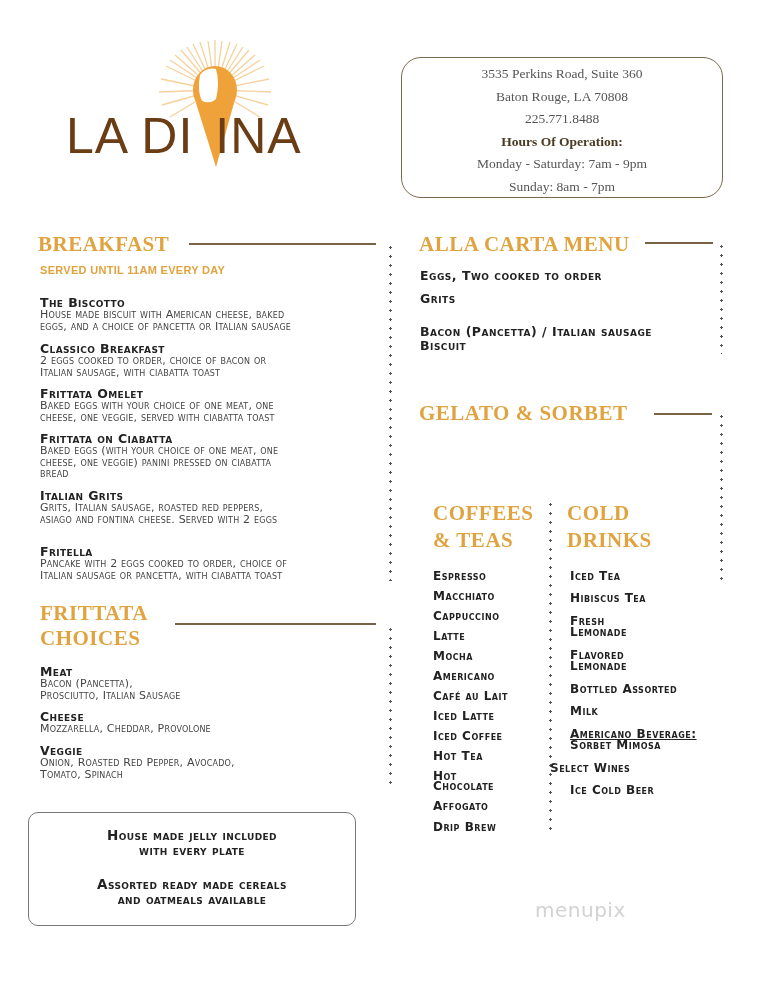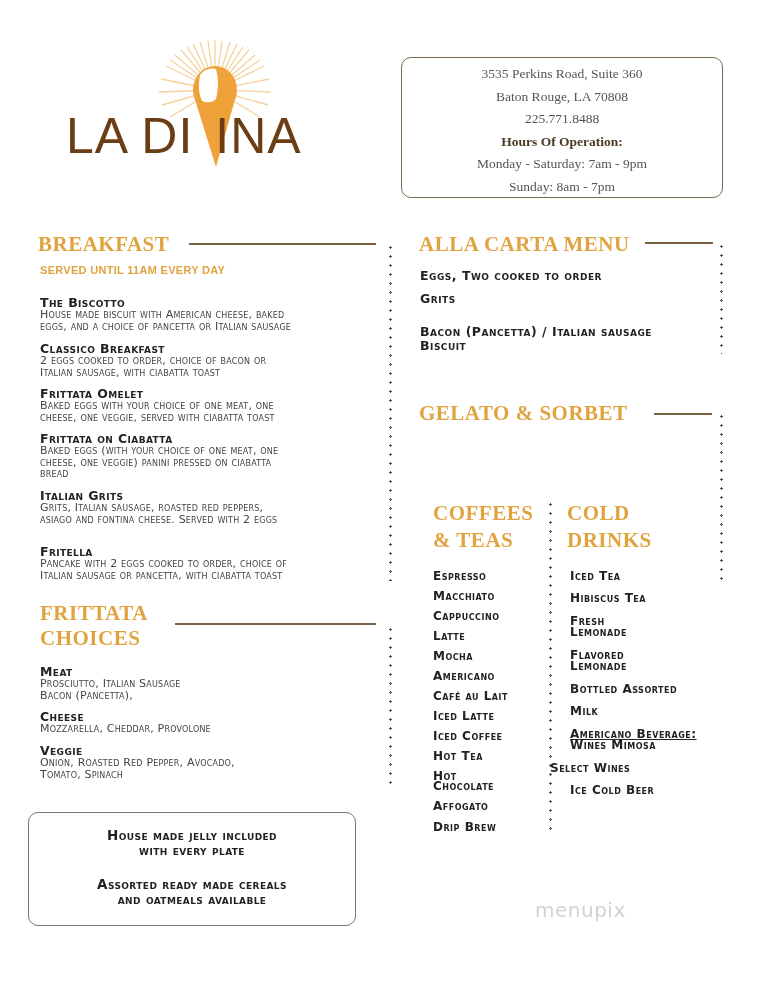--- a/index.html
+++ b/index.html
@@ -13,21 +13,21 @@
   .logo-text {
     position: absolute; left: 6px; top: 76px;
     font-family: "Liberation Sans", sans-serif; font-size: 50px; letter-spacing: 1px;
     color: #6b3d14; font-weight: normal; line-height: 1;
   }
   .logo-text .sp { display: inline-block; width: 22px; }
 
   
   .info-box {
     left: 401px; top: 57px; width: 322px; height: 141px;
-    border: 1.5px solid #7a6a4f; border-radius: 10px;
+    border: 1.5px solid #7a6a4f; border-radius: 20px;
     text-align: center; font-family: "Liberation Serif", serif; color: #555;
     font-size: 13.5px; padding-top: 5px;
   }
   .info-box div { height: 22.5px; line-height: 22.5px; }
   .info-box .hours-title { font-weight: bold; color: #4a3b22; }
 
   
   .sect-title {
     font-family: "Liberation Serif", serif; font-weight: bold;
     color: #e0a33f; font-size: 21px; letter-spacing: 0.5px; line-height: 1.2;
@@ -173,22 +173,22 @@
 
 <div class="abs sect-title" style="left:40px;top:601px;">
   <div>FRITTATA</div>
   <div>CHOICES</div>
 </div>
 <div class="abs rule" style="left:175px;top:623px;width:201px;"></div>
 <div class="abs vdots" style="left:389px;top:625px;height:160px;"></div>
 
 <div class="bf-item" style="top:665px;">
   <div class="item-name">Meat</div>
+  <div class="item-desc">Bacon (Pancetta),</div>
   <div class="item-desc">Prosciutto, Italian Sausage</div>
-  <div class="item-desc">Bacon (Pancetta),</div>
 </div>
 <div class="bf-item" style="top:710px;">
   <div class="item-name">Cheese</div>
   <div class="item-desc">Mozzarella, Cheddar, Provolone</div>
 </div>
 <div class="bf-item" style="top:744px;">
   <div class="item-name">Veggie</div>
   <div class="item-desc">Onion, Roasted Red Pepper, Avocado,</div>
   <div class="item-desc">Tomato, Spinach</div>
 </div>
@@ -244,17 +244,17 @@
 
 <div class="drink" style="left:570px;top:571px;">Iced Tea</div>
 <div class="drink" style="left:570px;top:593px;">Hibiscus Tea</div>
 <div class="drink" style="left:570px;top:616px;">Fresh</div>
 <div class="drink" style="left:570px;top:627px;">Lemonade</div>
 <div class="drink" style="left:570px;top:650px;">Flavored</div>
 <div class="drink" style="left:570px;top:661px;">Lemonade</div>
 <div class="drink" style="left:570px;top:684px;">Bottled Assorted</div>
 <div class="drink" style="left:570px;top:706px;">Milk</div>
 <div class="drink u" style="left:570px;top:729px;">Americano Beverage:</div>
-<div class="drink" style="left:570px;top:740px;">Wines Mimosa</div>
+<div class="drink" style="left:570px;top:740px;">Sorbet Mimosa</div>
 <div class="drink" style="left:550px;top:763px;text-align:right;">Select Wines</div>
 <div class="drink" style="left:570px;top:785px;">Ice Cold Beer</div>
 
 <div class="abs watermark">menupix</div>
 
 </body></html>

